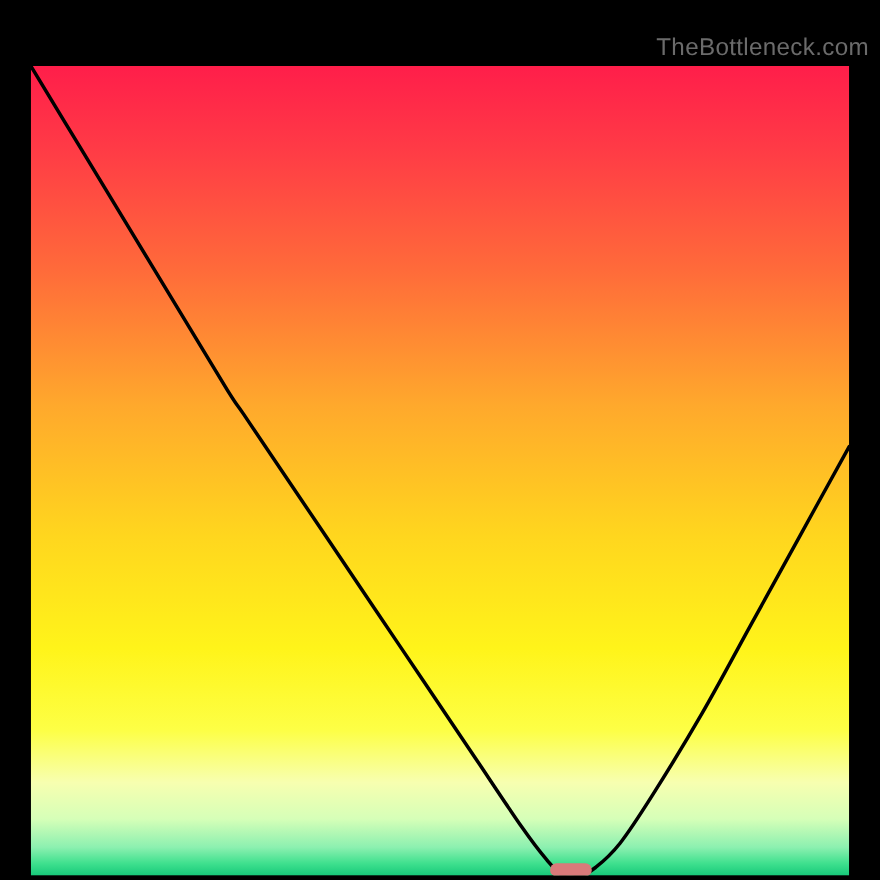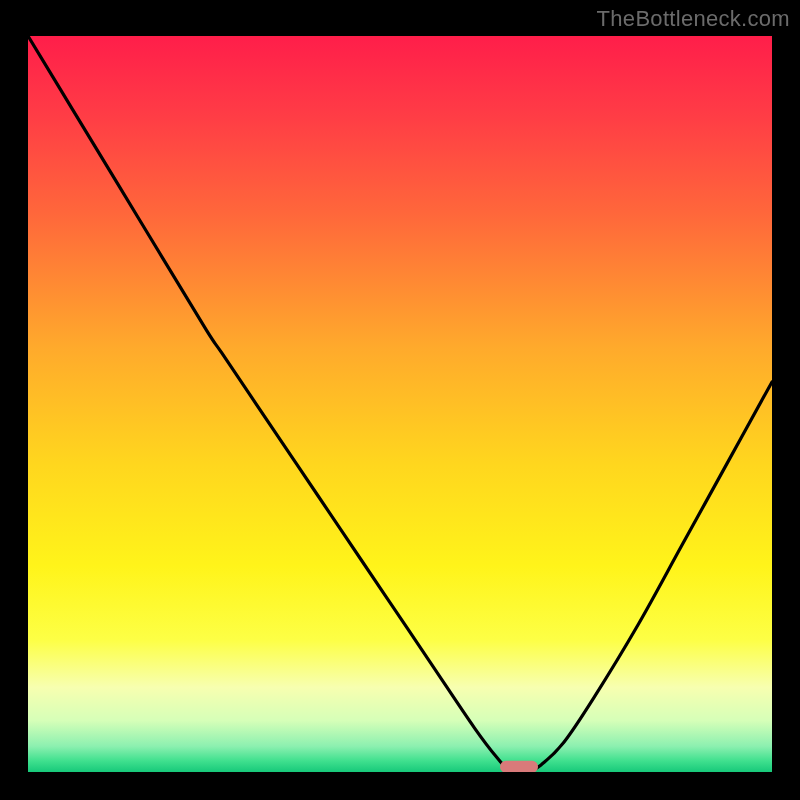--- a/index.html
+++ b/index.html
@@ -9,20 +9,21 @@
     height: 800px;
     background: #000;
     overflow: hidden;
     font-family: Arial, Helvetica, sans-serif;
   }
   .outer {
     position: relative;
     width: 800px;
     height: 656px;
     background: #000;
+    margin-top: 24px;
   }
   .watermark {
     position: absolute;
     top: 6px;
     right: 10px;
     color: #6b6b6b;
     font-size: 22px;
     font-weight: 500;
     letter-spacing: 0.3px;
     z-index: 10;

